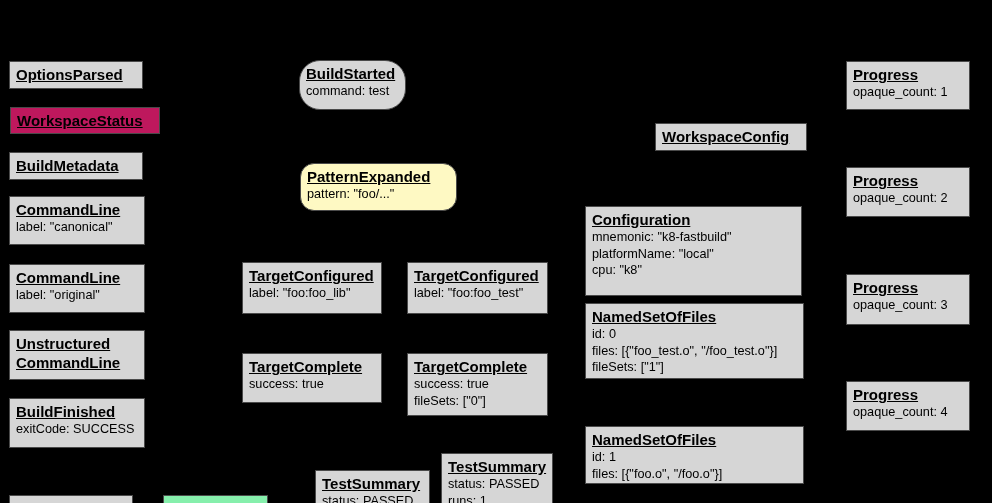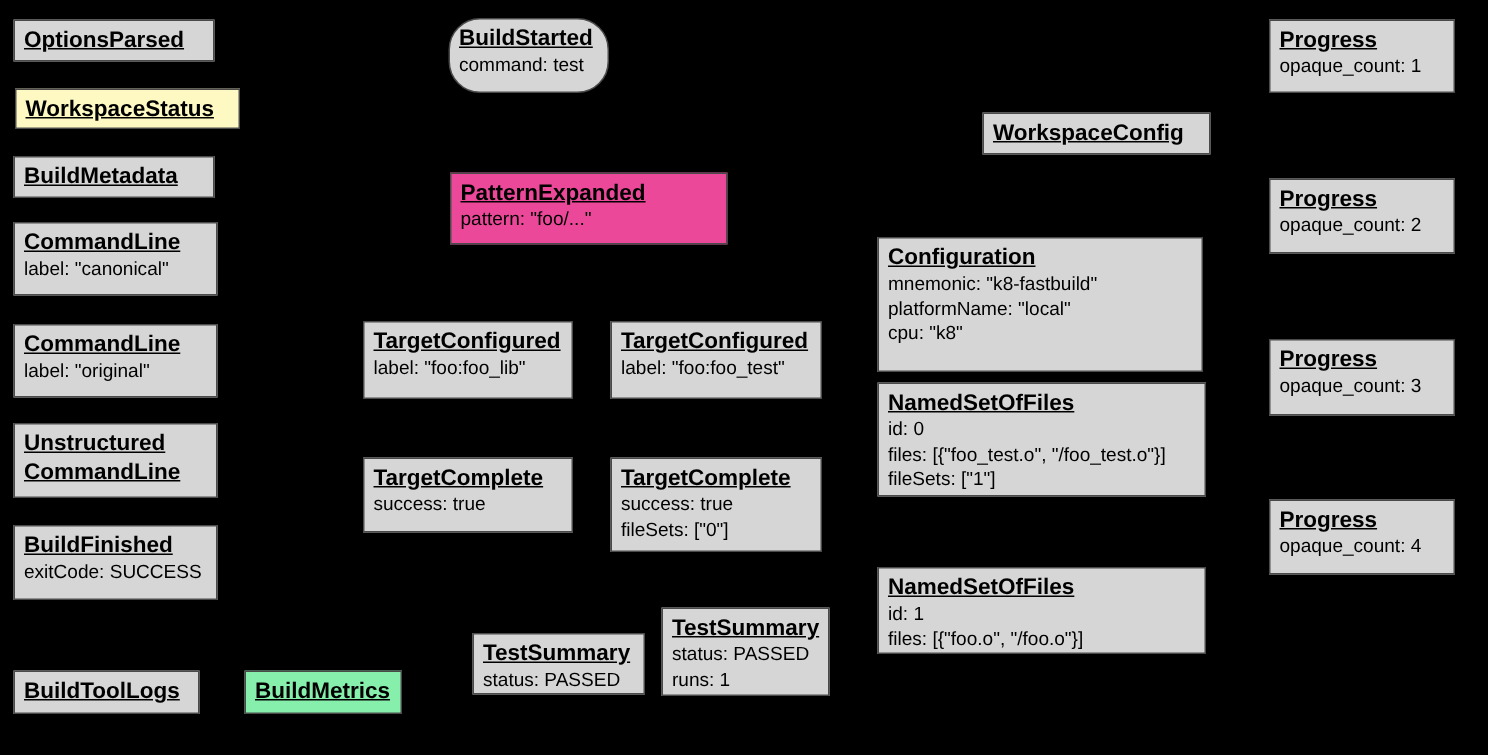--- a/index.html
+++ b/index.html
@@ -15,20 +15,21 @@
     font-family: "Liberation Sans", sans-serif;
   }
   .node {
     position: absolute;
     box-sizing: border-box;
     background: #d6d6d6;
     border: 1px solid #4a4a4a;
     padding: 3px 8px 2px 6px;
     color: #000000;
     overflow: hidden;
+    margin-top: 48px;
   }
   .node-title {
     font-weight: bold;
     text-decoration: underline;
     font-size: 15px;
     line-height: 19px;
     white-space: pre-line;
     color: #000000;
   }
   .node-line {
@@ -38,21 +39,21 @@
     color: #000000;
   }
 </style>
 </head>
 <body>
 
 <div class="canvas" style="background: rgb(0, 0, 0);">
     <div class="node" style="left: 9px; top: 13px; width: 134px; height: 28px; background: rgb(214, 214, 214); border-color: rgb(74, 74, 74);">
       <div class="node-title">OptionsParsed</div>
     </div>
-    <div class="node" style="left: 10px; top: 59px; width: 150px; height: 27px; background: #fef9c3; border-color: rgb(74, 74, 74);">
+    <div class="node" style="left: 10px; top: 59px; width: 150px; height: 27px; background: #be185d; border-color: rgb(74, 74, 74);">
       <div class="node-title">WorkspaceStatus</div>
     </div>
     <div class="node" style="left: 9px; top: 104px; width: 134px; height: 28px; background: rgb(214, 214, 214); border-color: rgb(74, 74, 74);">
       <div class="node-title">BuildMetadata</div>
     </div>
     <div class="node" style="left: 9px; top: 148px; width: 136px; height: 49px; background: rgb(214, 214, 214); border-color: rgb(74, 74, 74);">
       <div class="node-title">CommandLine</div>
       <div class="node-line">label: "canonical"</div>
     </div>
     <div class="node" style="left: 9px; top: 216px; width: 136px; height: 49px; background: rgb(214, 214, 214); border-color: rgb(74, 74, 74);">
@@ -70,21 +71,21 @@
     <div class="node" style="left: 9px; top: 447px; width: 124px; height: 29px; background: rgb(214, 214, 214); border-color: rgb(74, 74, 74);">
       <div class="node-title">BuildToolLogs</div>
     </div>
     <div class="node" style="left: 163px; top: 447px; width: 105px; height: 29px; background: #86efac; border-color: rgb(74, 74, 74);">
       <div class="node-title">BuildMetrics</div>
     </div>
     <div class="node" style="left: 299px; top: 12px; width: 107px; height: 50px; background: rgb(214, 214, 214); border-color: rgb(74, 74, 74); border-radius: 21px;">
       <div class="node-title">BuildStarted</div>
       <div class="node-line">command: test</div>
     </div>
-    <div class="node" style="left: 300px; top: 115px; width: 185px; height: 48px; background: #ec4899; border-color: rgb(74, 74, 74);">
+    <div class="node" style="left: 300px; top: 115px; width: 157px; height: 48px; background: #fef9c3; border-color: rgb(74, 74, 74); border-radius: 14px;">
       <div class="node-title">PatternExpanded</div>
       <div class="node-line">pattern: "foo/..."</div>
     </div>
     <div class="node" style="left: 242px; top: 214px; width: 140px; height: 52px; background: rgb(214, 214, 214); border-color: rgb(74, 74, 74);">
       <div class="node-title">TargetConfigured</div>
       <div class="node-line">label: "foo:foo_lib"</div>
     </div>
     <div class="node" style="left: 242px; top: 305px; width: 140px; height: 50px; background: rgb(214, 214, 214); border-color: rgb(74, 74, 74);">
       <div class="node-title">TargetComplete</div>
       <div class="node-line">success: true</div>

